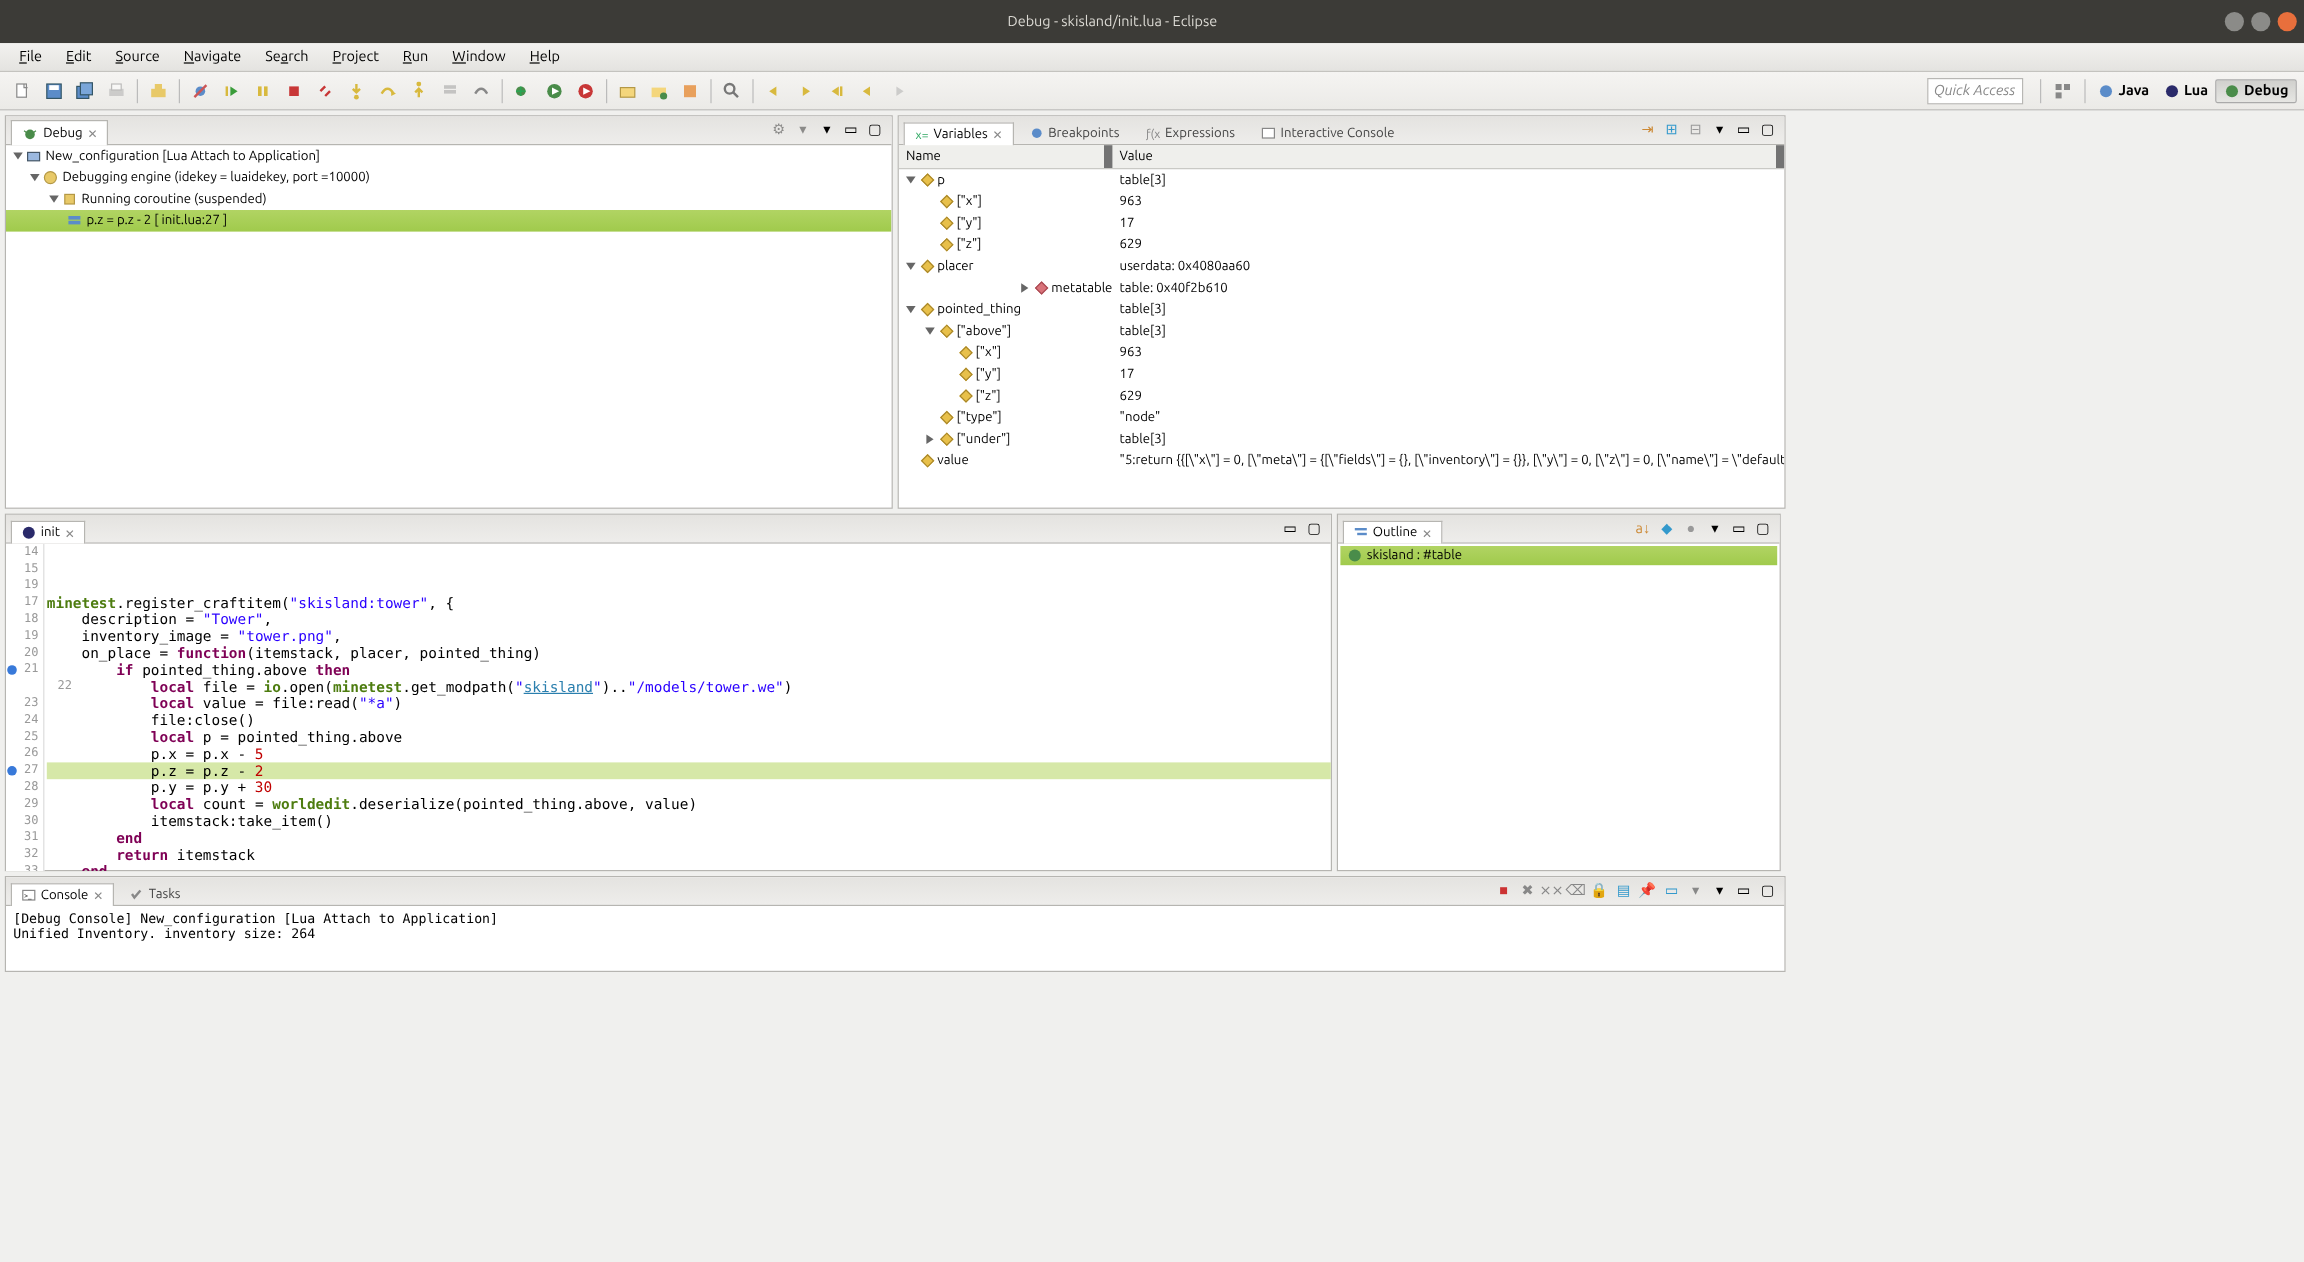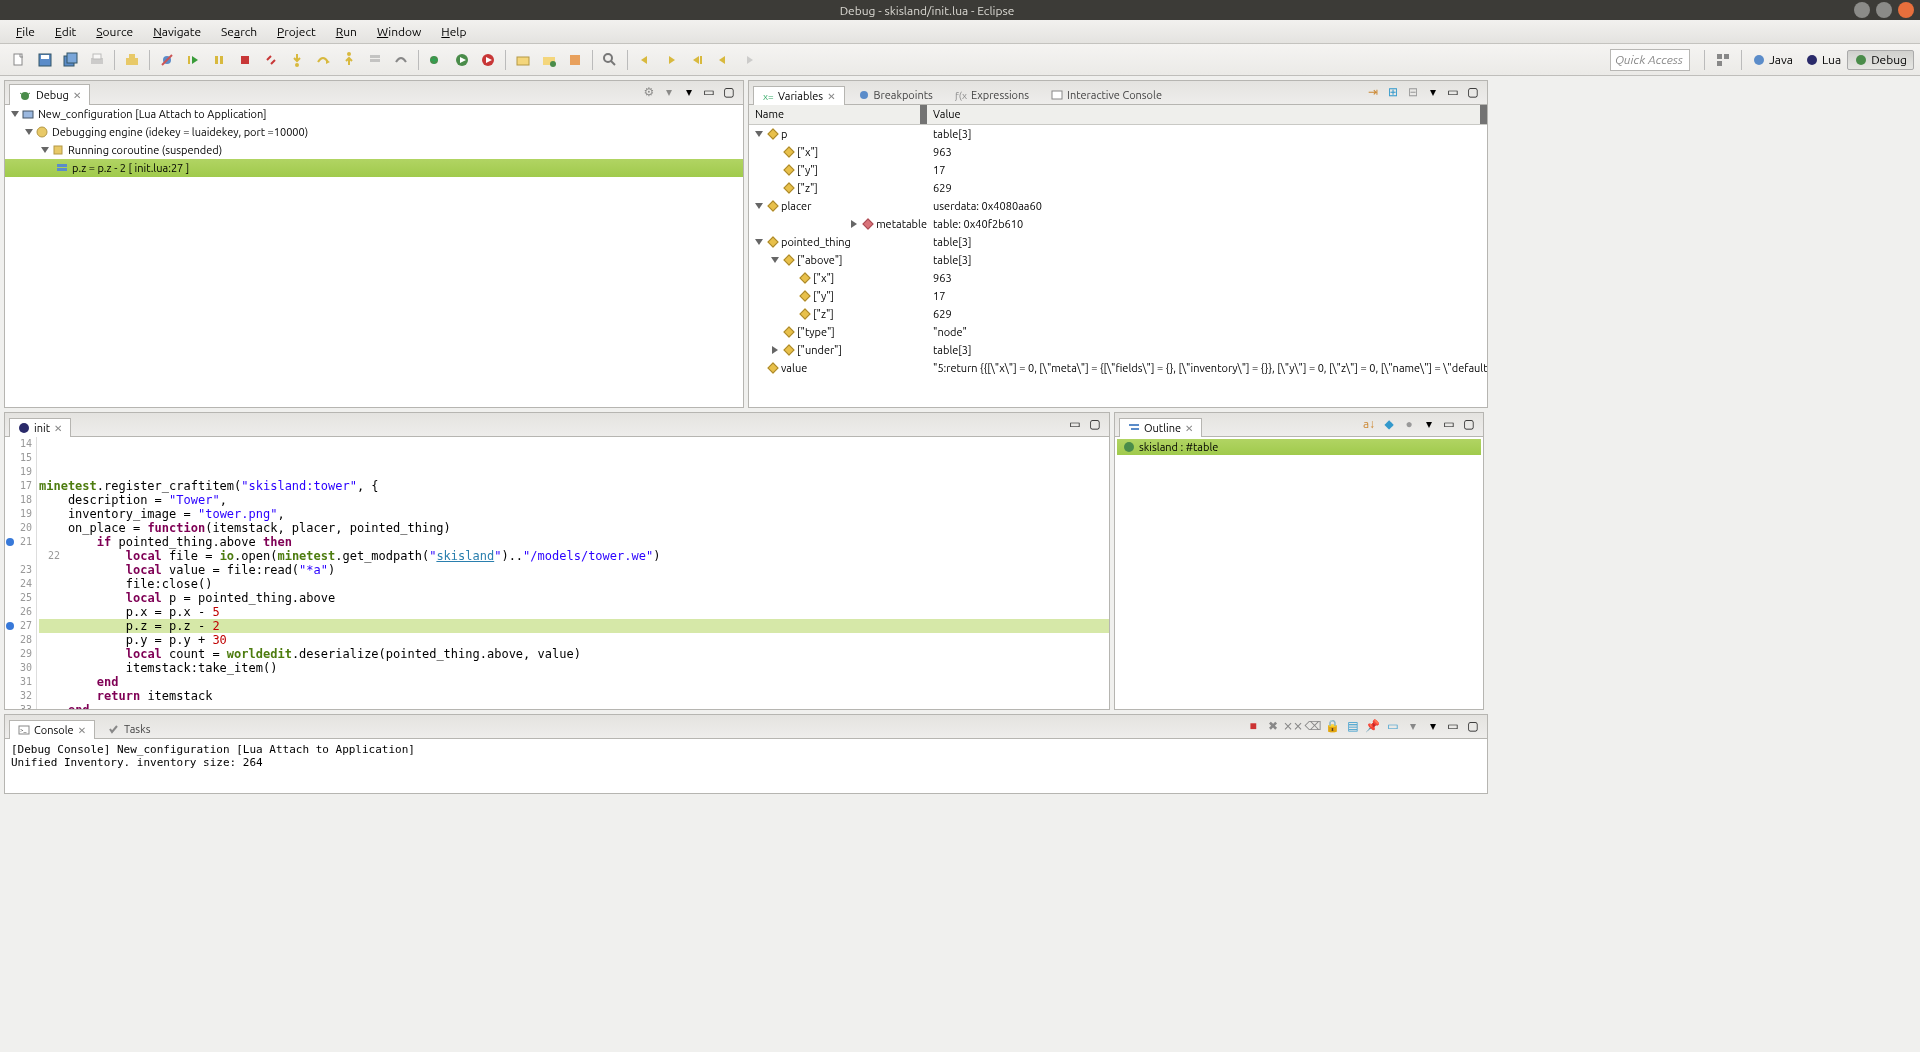--- a/index.html
+++ b/index.html
@@ -1,32 +1,32 @@
 <!DOCTYPE html>
 <html><head>
 <meta charset="utf-8">
 <style>
 * { margin: 0; padding: 0; box-sizing: border-box; }
 body { font-family: "Ubuntu", "Segoe UI", sans-serif; font-size: 12px; background: #f0f0ee; -webkit-user-select: none; user-select: none; overflow: hidden; width: 1920px; height: 1052px; }
-.titlebar { background: linear-gradient(#3c3b37,#3c3b37); color: #dcdad4; height: 20px; display: flex; align-items: center; padding: 0 6px; }
+.titlebar { background: linear-gradient(#3c3b37,#3c3b37); color: #dcdad4; height: 36px; display: flex; align-items: center; padding: 0 6px; }
 .titlebar .title { flex: 1; text-align: center; font-size: 12px; }
 .titlebar .wm-btn { width: 16px; height: 16px; border-radius: 50%; margin-left: 6px; display: flex; align-items: center; justify-content: center; font-size: 10px; }
 .wm-min { background: #8b8b88; }
 .wm-max { background: #8b8b88; }
 .wm-close { background: #e86f3c; }
 .menubar { background: linear-gradient(#f2f1ef,#e4e3e0); height: 24px; display: flex; align-items: center; padding: 0 6px; border-bottom: 1px solid #c4c3bf; }
 .menubar .menu-item { padding: 3px 10px; cursor: default; }
 .menubar .menu-item u { text-decoration: underline; }
 .toolbar { background: linear-gradient(#f5f4f2,#ebeae7); height: 32px; display: flex; align-items: center; padding: 0 6px; border-bottom: 1px solid #bfbebb; }
 .tb-btn { width: 22px; height: 22px; margin: 0 2px; display: inline-flex; align-items: center; justify-content: center; border-radius: 2px; }
 .tb-btn svg { width: 16px; height: 16px; }
 .tb-sep { width: 1px; height: 20px; background: #bbb; margin: 0 4px; }
 .tb-right { margin-left: auto; display: flex; align-items: center; }
 .qa { border: 1px solid #b8b7b4; background: #fff; height: 22px; padding: 0 4px; color: #888; font-style: italic; display: flex; align-items: center; margin-right: 10px; width: 80px; }
-.persp-btn { display: inline-flex; align-items: center; padding: 2px 6px; gap: 3px; border-radius: 2px; }
+.persp-btn { display: inline-flex; align-items: center; padding: 2px 6px; gap: 3px; border-radius: 2px; font-weight: bold; }
 .persp-btn.active { background: linear-gradient(#d0d0cd,#e6e6e3); border: 1px solid #aaa; }
 .main { display: grid; grid-template-columns: 740px 740px; grid-template-rows: 328px 298px 80px; gap: 4px; padding: 4px; }
 .pane { background: #fff; border: 1px solid #b6b5b1; display: flex; flex-direction: column; overflow: hidden; }
 .pane-tabs { background: linear-gradient(#e4e3e0,#eeedeb); height: 24px; display: flex; align-items: flex-end; border-bottom: 1px solid #b6b5b1; }
 .tab { background: #fff; border: 1px solid #b6b5b1; border-bottom: none; padding: 3px 8px; display: inline-flex; align-items: center; gap: 4px; font-size: 11px; margin-left: 4px; position: relative; top: 1px; }
 .tab.inactive { background: transparent; border: 1px solid transparent; color: #444; }
 .tab .close { color: #888; font-size: 10px; }
 .pane-toolbar { margin-left: auto; display: flex; align-items: center; padding-right: 4px; height: 24px; }
 .pane-tool { width: 18px; height: 18px; margin: 0 1px; display: inline-flex; align-items: center; justify-content: center; }
 .pane-body { flex: 1; overflow: auto; }

